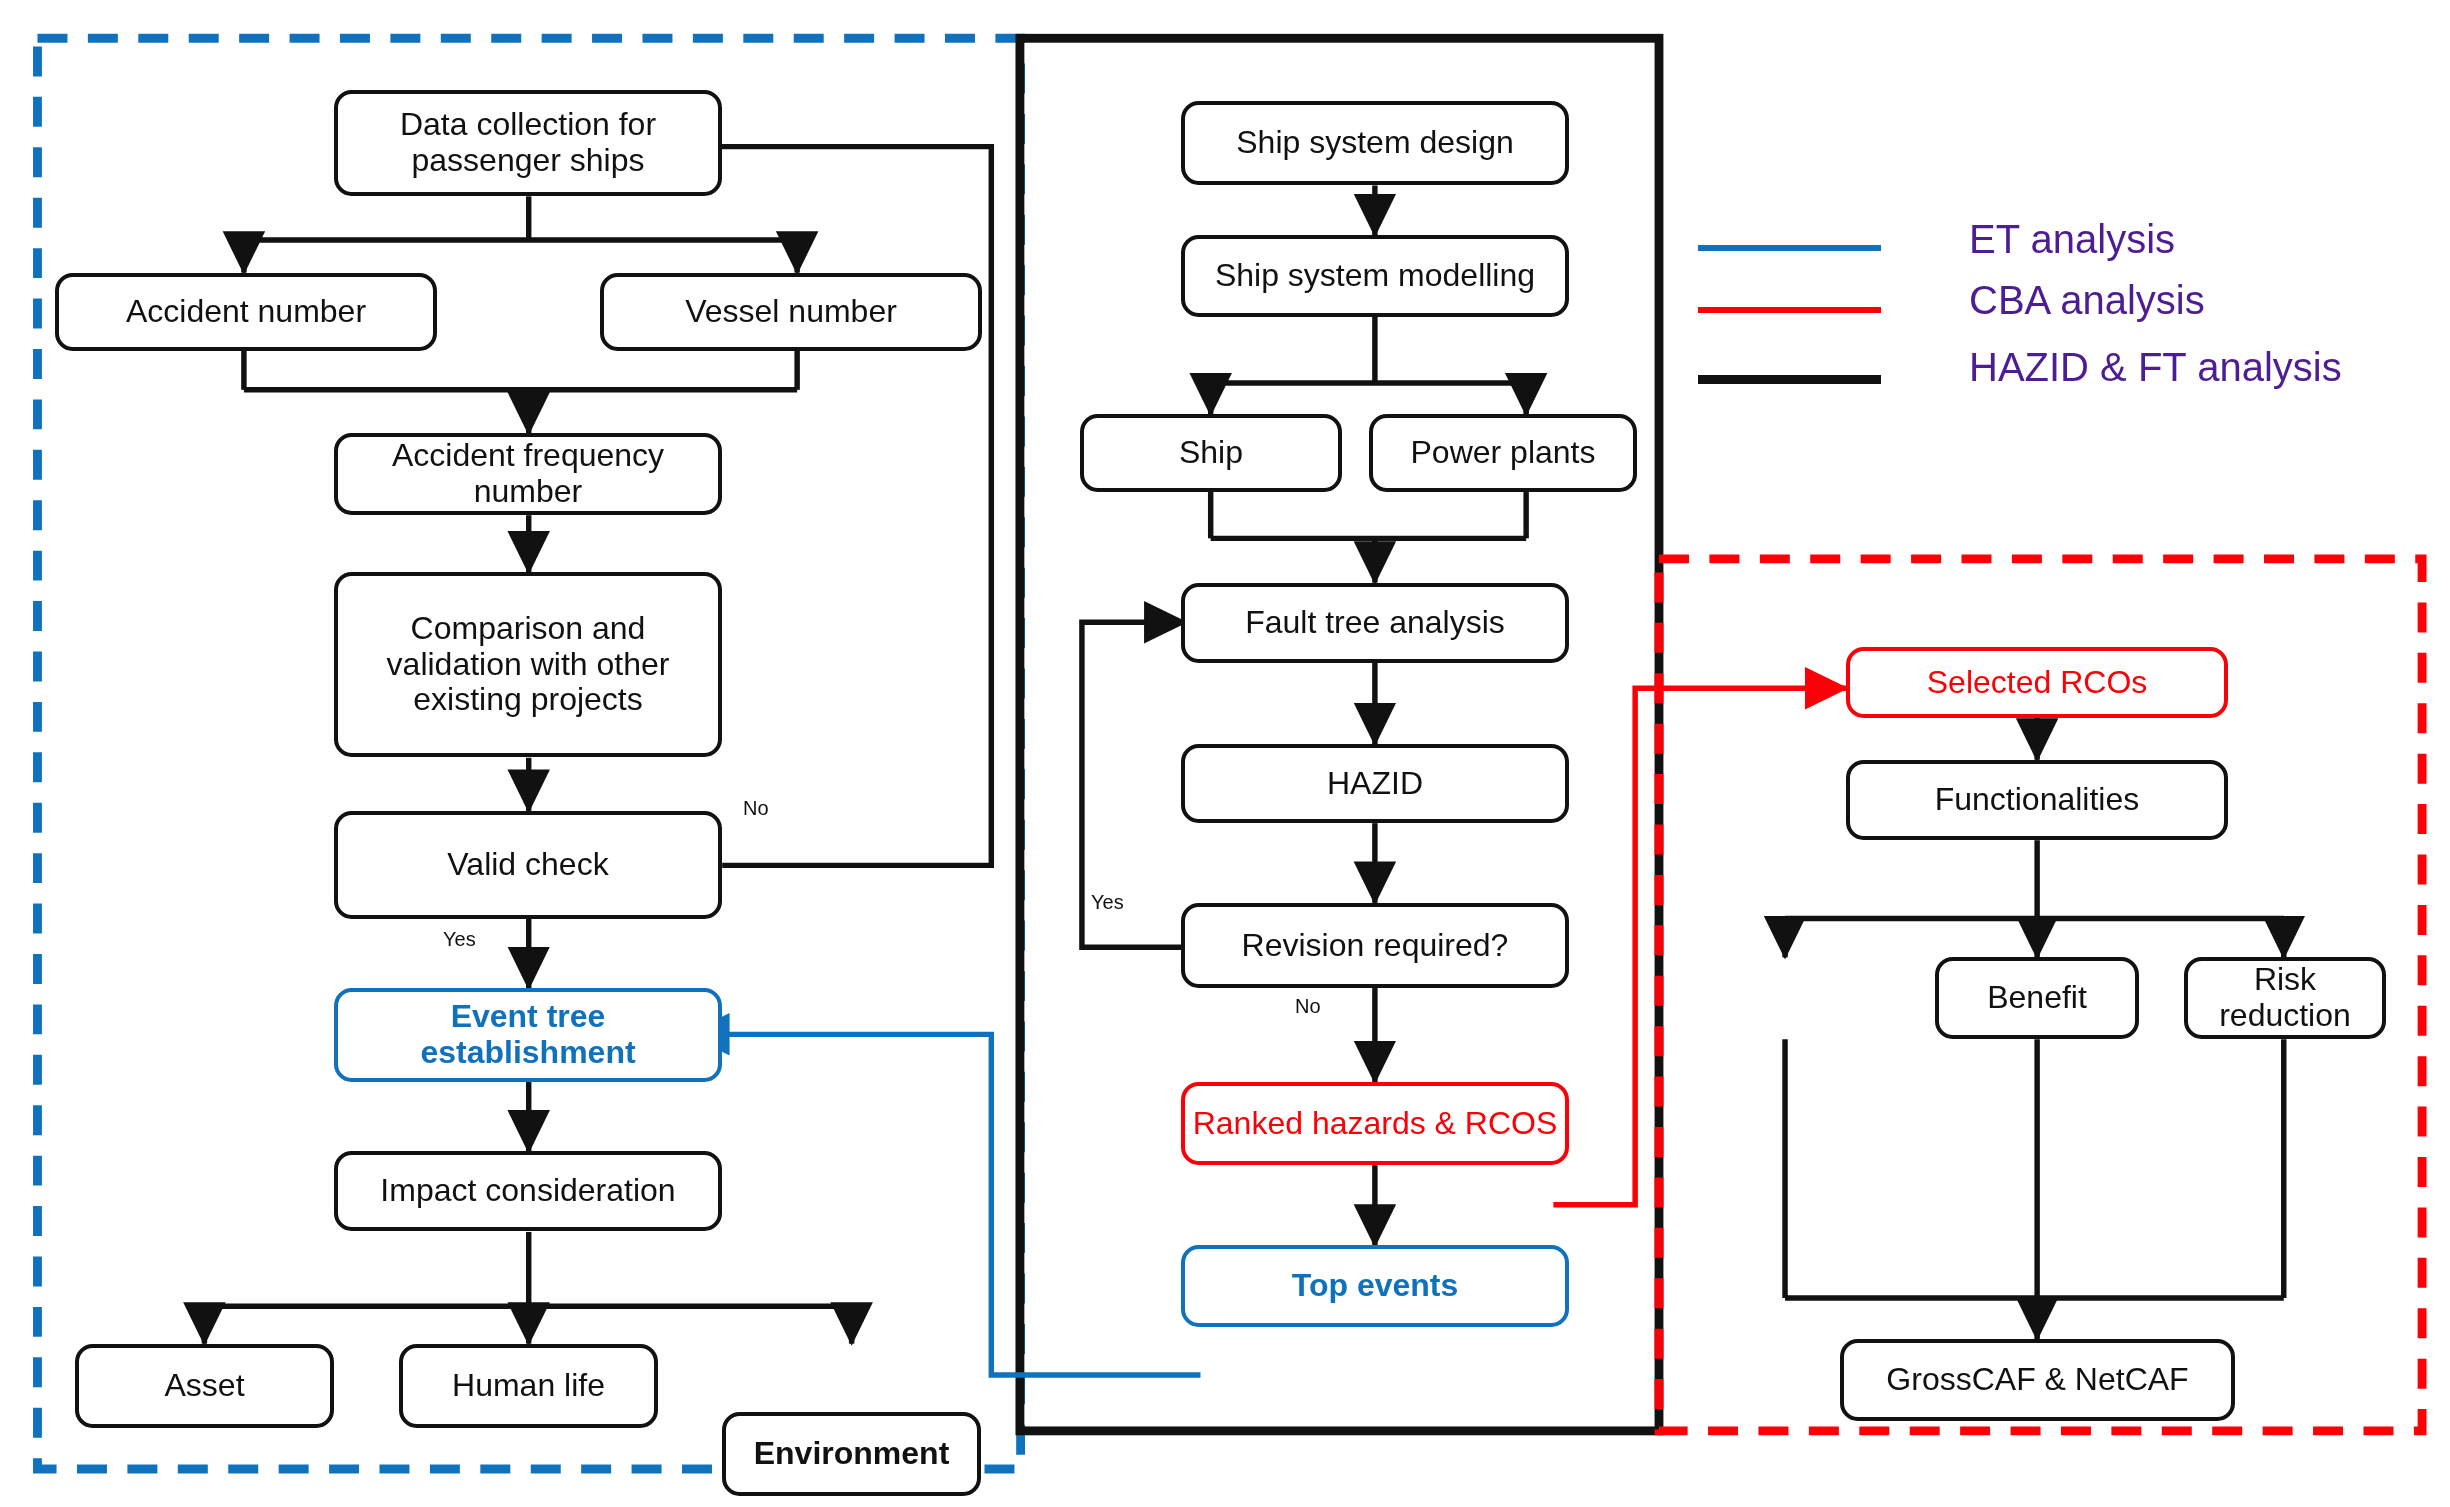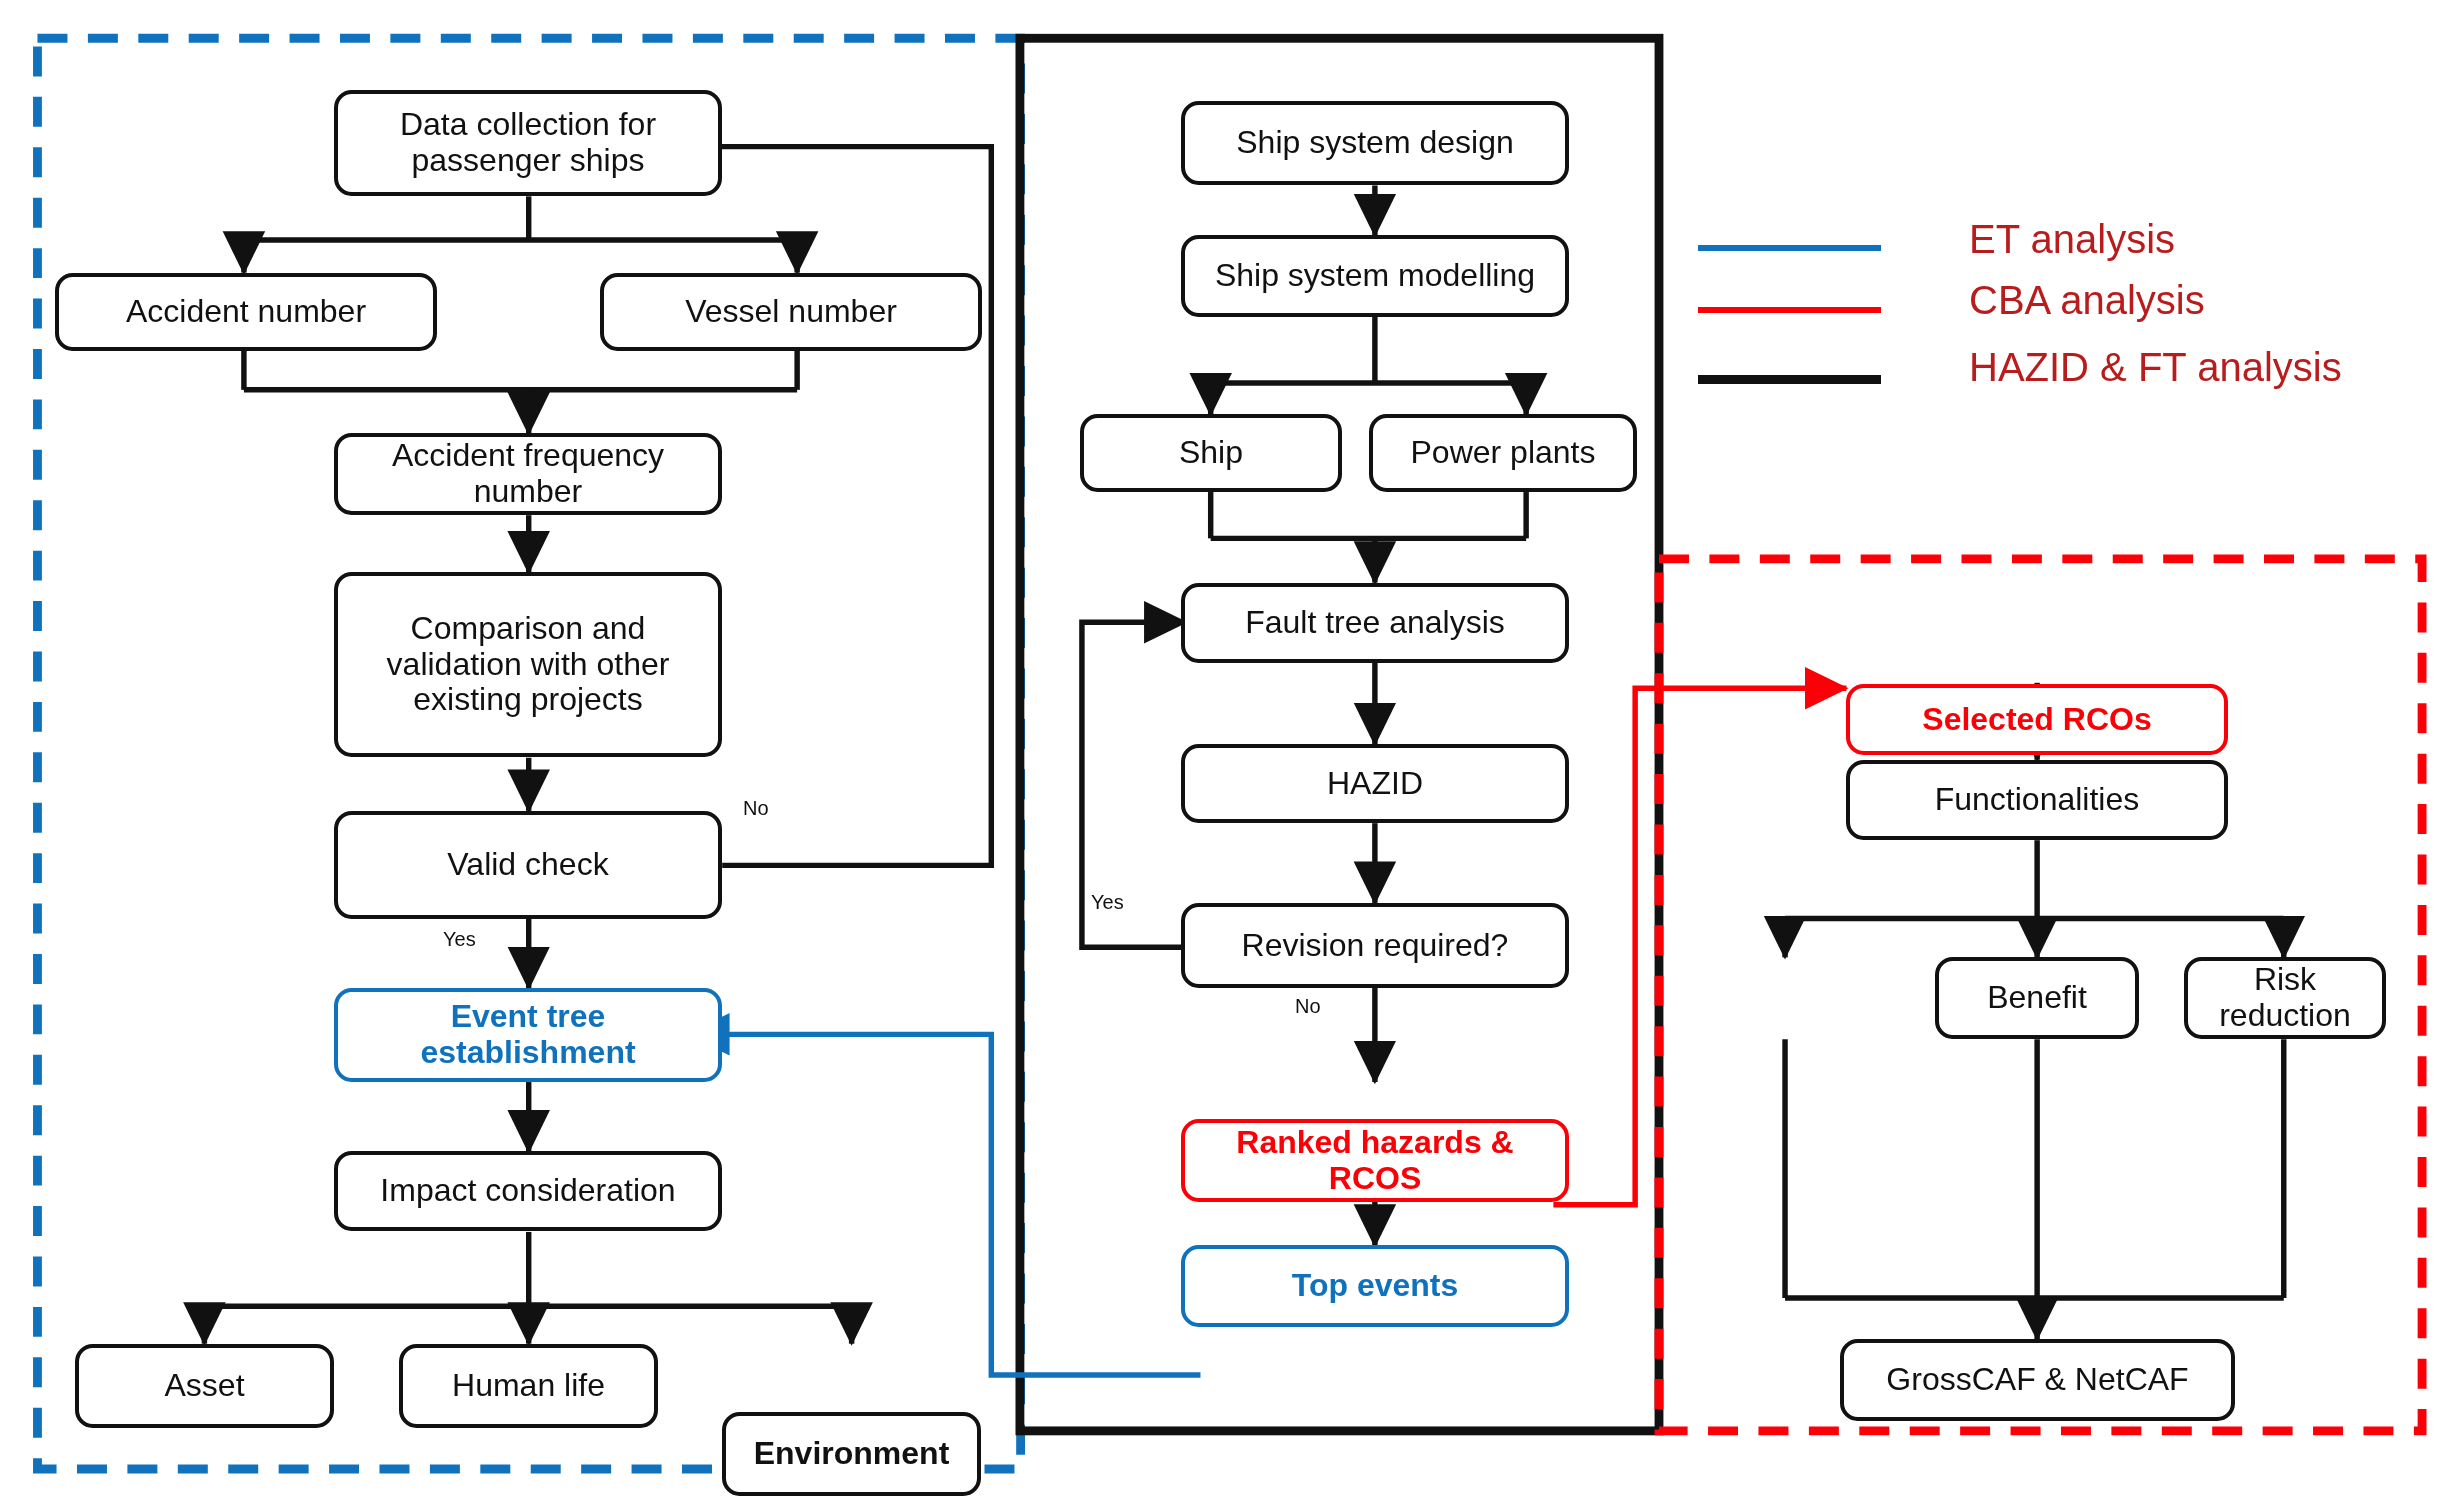--- a/index.html
+++ b/index.html
@@ -5,24 +5,24 @@
   html,body{margin:0;padding:0;background:#ffffff;}
   body{width:2450px;height:1508px;overflow:hidden;
        font-family:"Liberation Sans", sans-serif;}
   #stage{position:relative;width:2450px;height:1508px;background:#fff;}
   svg.layer{position:absolute;left:0;top:0;width:2450px;height:1508px;}
   .node{position:absolute;box-sizing:border-box;display:flex;align-items:center;
         justify-content:center;text-align:center;background:#ffffff;
         border:4.1px solid #111111;border-radius:17.7px;line-height:1.12;
         font-size:32px;color:#111111;padding:2.7px 5.5px;}
   .node.blue{border-color:#1072bd;color:#1072bd;font-weight:bold;}
-  .node.red{border-color:#fb0007;color:#fb0007;font-weight:bold;margin-top:37px;}
+  .node.red{border-color:#fb0007;color:#fb0007;font-weight:normal;}
   .edgelabel{position:absolute;font-size:20px;color:#111;background:transparent;
              white-space:nowrap;}
-  .legend-label{position:absolute;font-size:40px;color:#b91c1c;white-space:nowrap;}
+  .legend-label{position:absolute;font-size:40px;color:#4c1d95;white-space:nowrap;}
   .legend-swatch{position:absolute;height:6.1px;width:183px;}
 </style>
 </head>
 <body>
 
 <div id="stage">
 
   <svg class="layer" viewBox="0 0 3596 2213">
     <defs>
       <marker id="ahB" markerWidth="9" markerHeight="9" refX="7.6" refY="4.5" orient="auto" markerUnits="strokeWidth">

